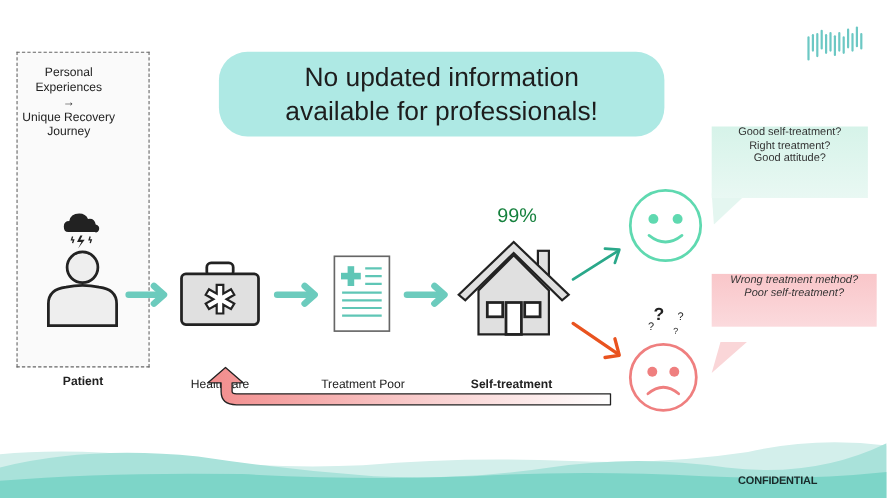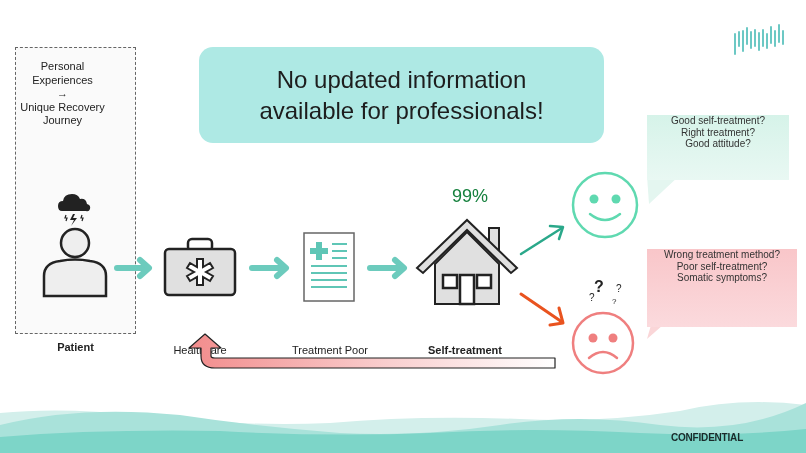--- a/index.html
+++ b/index.html
@@ -3,27 +3,27 @@
 <meta charset="utf-8">
 <style>
   html, body { margin:0; padding:0; }
   body { width:806px; height:453px; position:relative; overflow:hidden; background:#ffffff;
          font-family:"Liberation Sans", "DejaVu Sans", sans-serif; color:#222; }
   .abs { position:absolute; }
   .patient-box { left:15px; top:47px; width:121px; height:287px; border:1.5px dashed #666; background:#fafafa; box-sizing:border-box; }
   .patient-desc { left:2px; top:60px; width:121px; text-align:center; font-size:11px; line-height:13.5px; color:#222; }
   .patient-desc span { display:block; }
   .label { font-size:11px; font-weight:bold; text-align:center; color:#222;margin-top:28px; }
-  .headline { left:199px; top:47px; width:405px; height:96px; background:#aee9e4; border-radius:14px;
+  .headline { left:199px; top:47px; width:405px; height:77px; background:#aee9e4; border-radius:26px;
               display:flex; flex-direction:column; justify-content:center; align-items:center;
               font-size:24px; line-height:31px; color:#1d1d1d; }
   .percent { left:440px; top:186px; width:60px; text-align:center; font-size:18px; color:#15803d; }
   .bubble { font-size:10px; line-height:11.5px; text-align:center; color:#333; display:flex; flex-direction:column; }
   .bubble-good { left:647px; top:115px; width:142px; height:65px; background:linear-gradient(180deg,#d6f3e9,#e9f8f3); }
-  .bubble-bad { left:647px; top:249px; width:150px; height:78px; background:linear-gradient(180deg,#f9c6c9,#fbdadd); }
+  .bubble-bad { left:647px; top:249px; width:150px; height:48px; background:linear-gradient(180deg,#f9c6c9,#fbdadd);font-style:italic; }
   .confidential { left:671px; top:432px; font-size:10px; font-weight:bold; letter-spacing:-0.2px; color:#1a2a2a; }
   svg { position:absolute; overflow:visible; }
 </style>
 </head>
 <body>
 
 <svg style="left:730px;top:18px;" width="60" height="40" viewBox="0 0 60 40">
   <g stroke="#6cc8c4" stroke-width="2" stroke-linecap="round">
     <line x1="5" y1="16" x2="5" y2="36"></line>
     <line x1="9" y1="14" x2="9" y2="28"></line>
@@ -158,21 +158,20 @@
   <span>Right treatment?</span>
   <span>Good attitude?</span>
 </div>
 
 <svg style="left:643px;top:311px;" width="40" height="30" viewBox="0 0 40 30">
   <polygon points="12,0 36,0 4,28" fill="#fad6d8"></polygon>
 </svg>
 <div class="abs bubble bubble-bad">
   <span>Wrong treatment method?</span>
   <span>Poor self-treatment?</span>
-  <span>Somatic symptoms?</span>
 </div>
 
 <svg style="left:184px;top:332px;" width="376" height="40" viewBox="0 0 376 40">
   <defs>
     <linearGradient id="fbgrad" x1="0" y1="0" x2="1" y2="0">
       <stop offset="0" stop-color="#f28c8c"></stop>
       <stop offset="0.55" stop-color="#f9cfcf"></stop>
       <stop offset="1" stop-color="#ffffff"></stop>
     </linearGradient>
   </defs>

